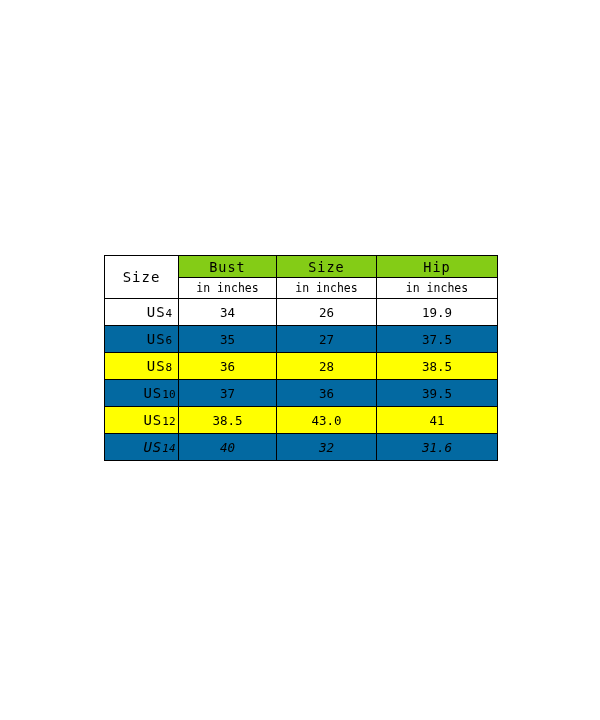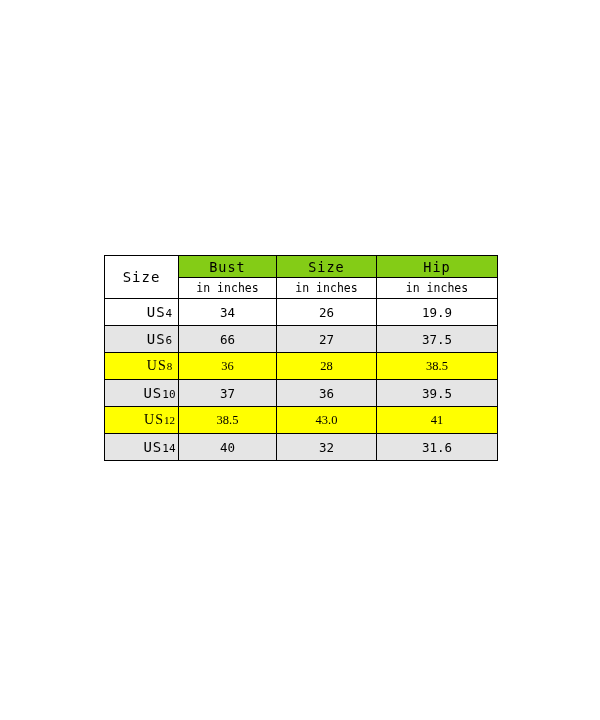--- a/index.html
+++ b/index.html
@@ -70,38 +70,38 @@
     height: 20px;
     background: #ffffff;
   }
 
   
   tr.data-row td {
     height: 26px;
     font-size: 12.5px;
   }
   tr.row-white td { background: #ffffff; }
-  tr.row-green td { background: #e5e5e5; }
-  tr.row-yellow td { background: #ffff00; font-family: Liberation Serif, serif; }
+  tr.row-green td { background: #0369a1; }
+  tr.row-yellow td { background: #ffff00; }
 
   td.size-cell {
     border-left: none;
     white-space: nowrap;
   }
   td.size-cell .us {
     font-size: 14px;
     letter-spacing: 1px;
     margin-left: 36px;
   }
   td.size-cell .num {
     font-size: 11px;
     letter-spacing: 0px;
   }
 
-  tr.data-row:last-child td { border-bottom: 1px solid #000000; }
+  tr.data-row:last-child td { border-bottom: 1px solid #000000; font-style: italic; }
 </style>
 </head>
 <body>
 
 <div id="size-chart-wrap">
   <table class="size-chart">
     <colgroup>
       <col class="c-size">
       <col class="c-bust">
       <col class="c-waist">
@@ -124,21 +124,21 @@
 
       <tr class="data-row row-white">
         <td class="size-cell"><span class="us">US</span><span class="num">4</span></td>
         <td>34</td>
         <td>26</td>
         <td>19.9</td>
       </tr>
 
       <tr class="data-row row-green">
         <td class="size-cell"><span class="us">US</span><span class="num">6</span></td>
-        <td>66</td>
+        <td>35</td>
         <td>27</td>
         <td>37.5</td>
       </tr>
 
       <tr class="data-row row-yellow">
         <td class="size-cell"><span class="us">US</span><span class="num">8</span></td>
         <td>36</td>
         <td>28</td>
         <td>38.5</td>
       </tr>

